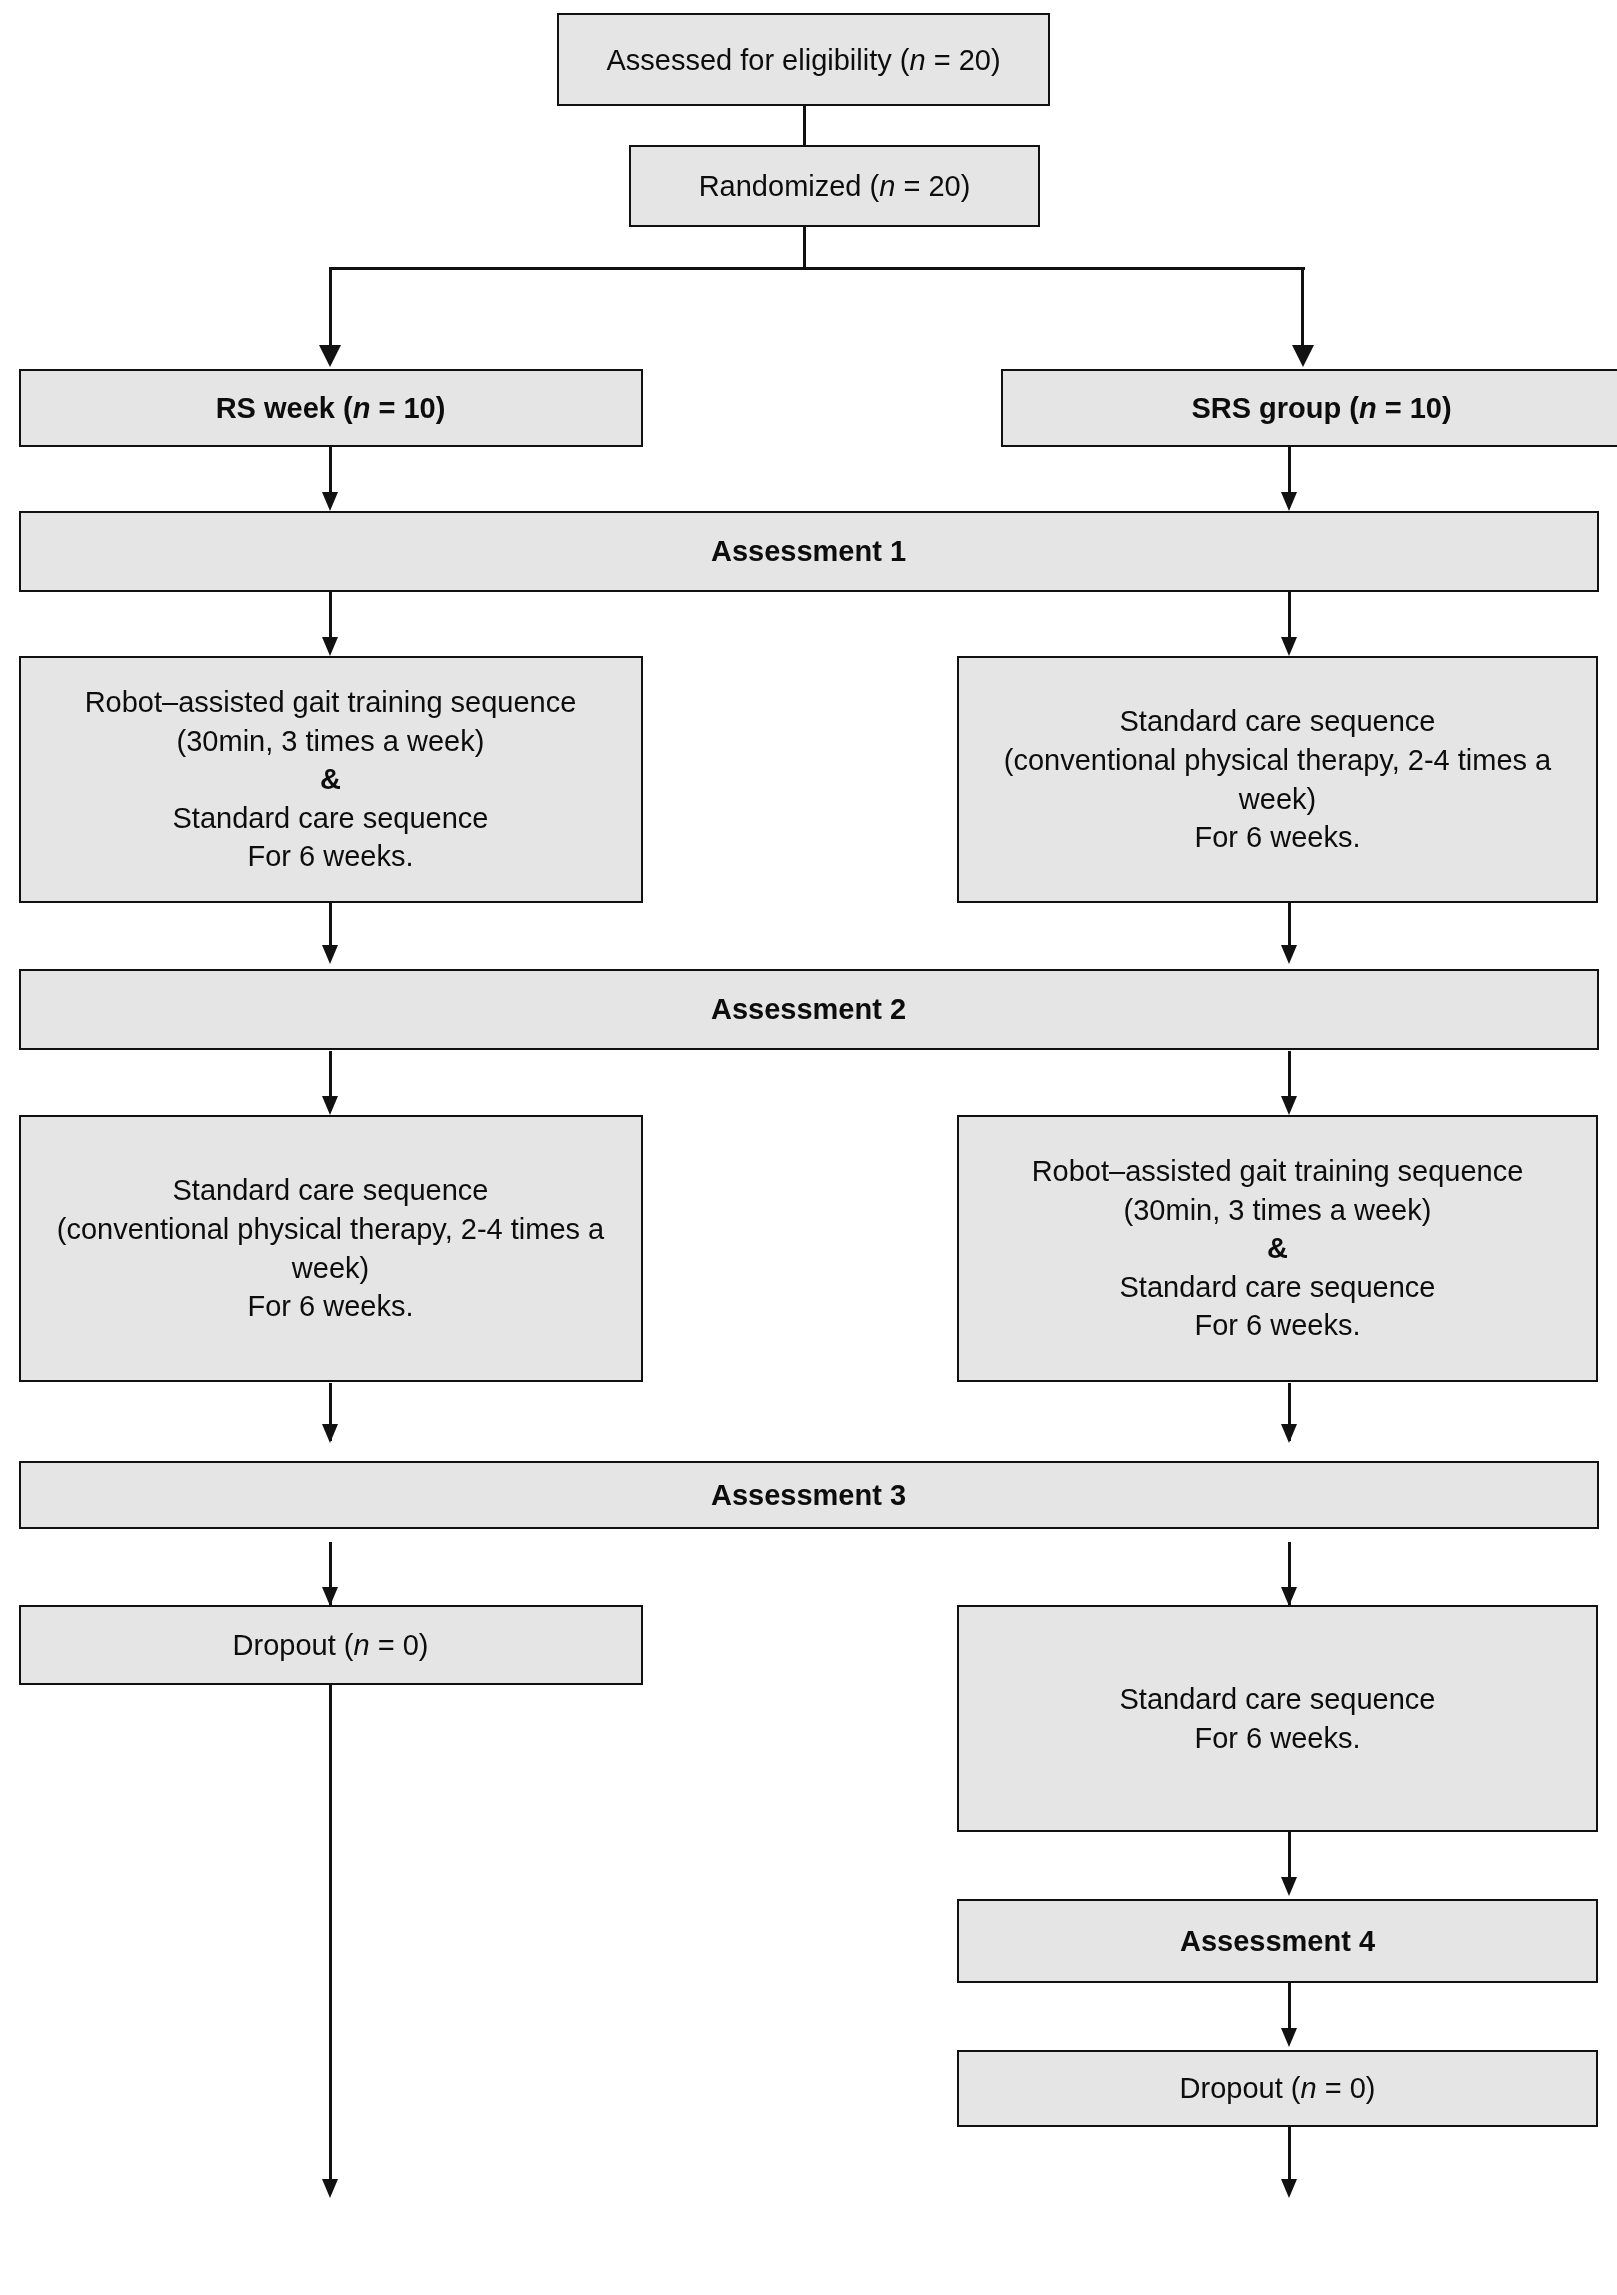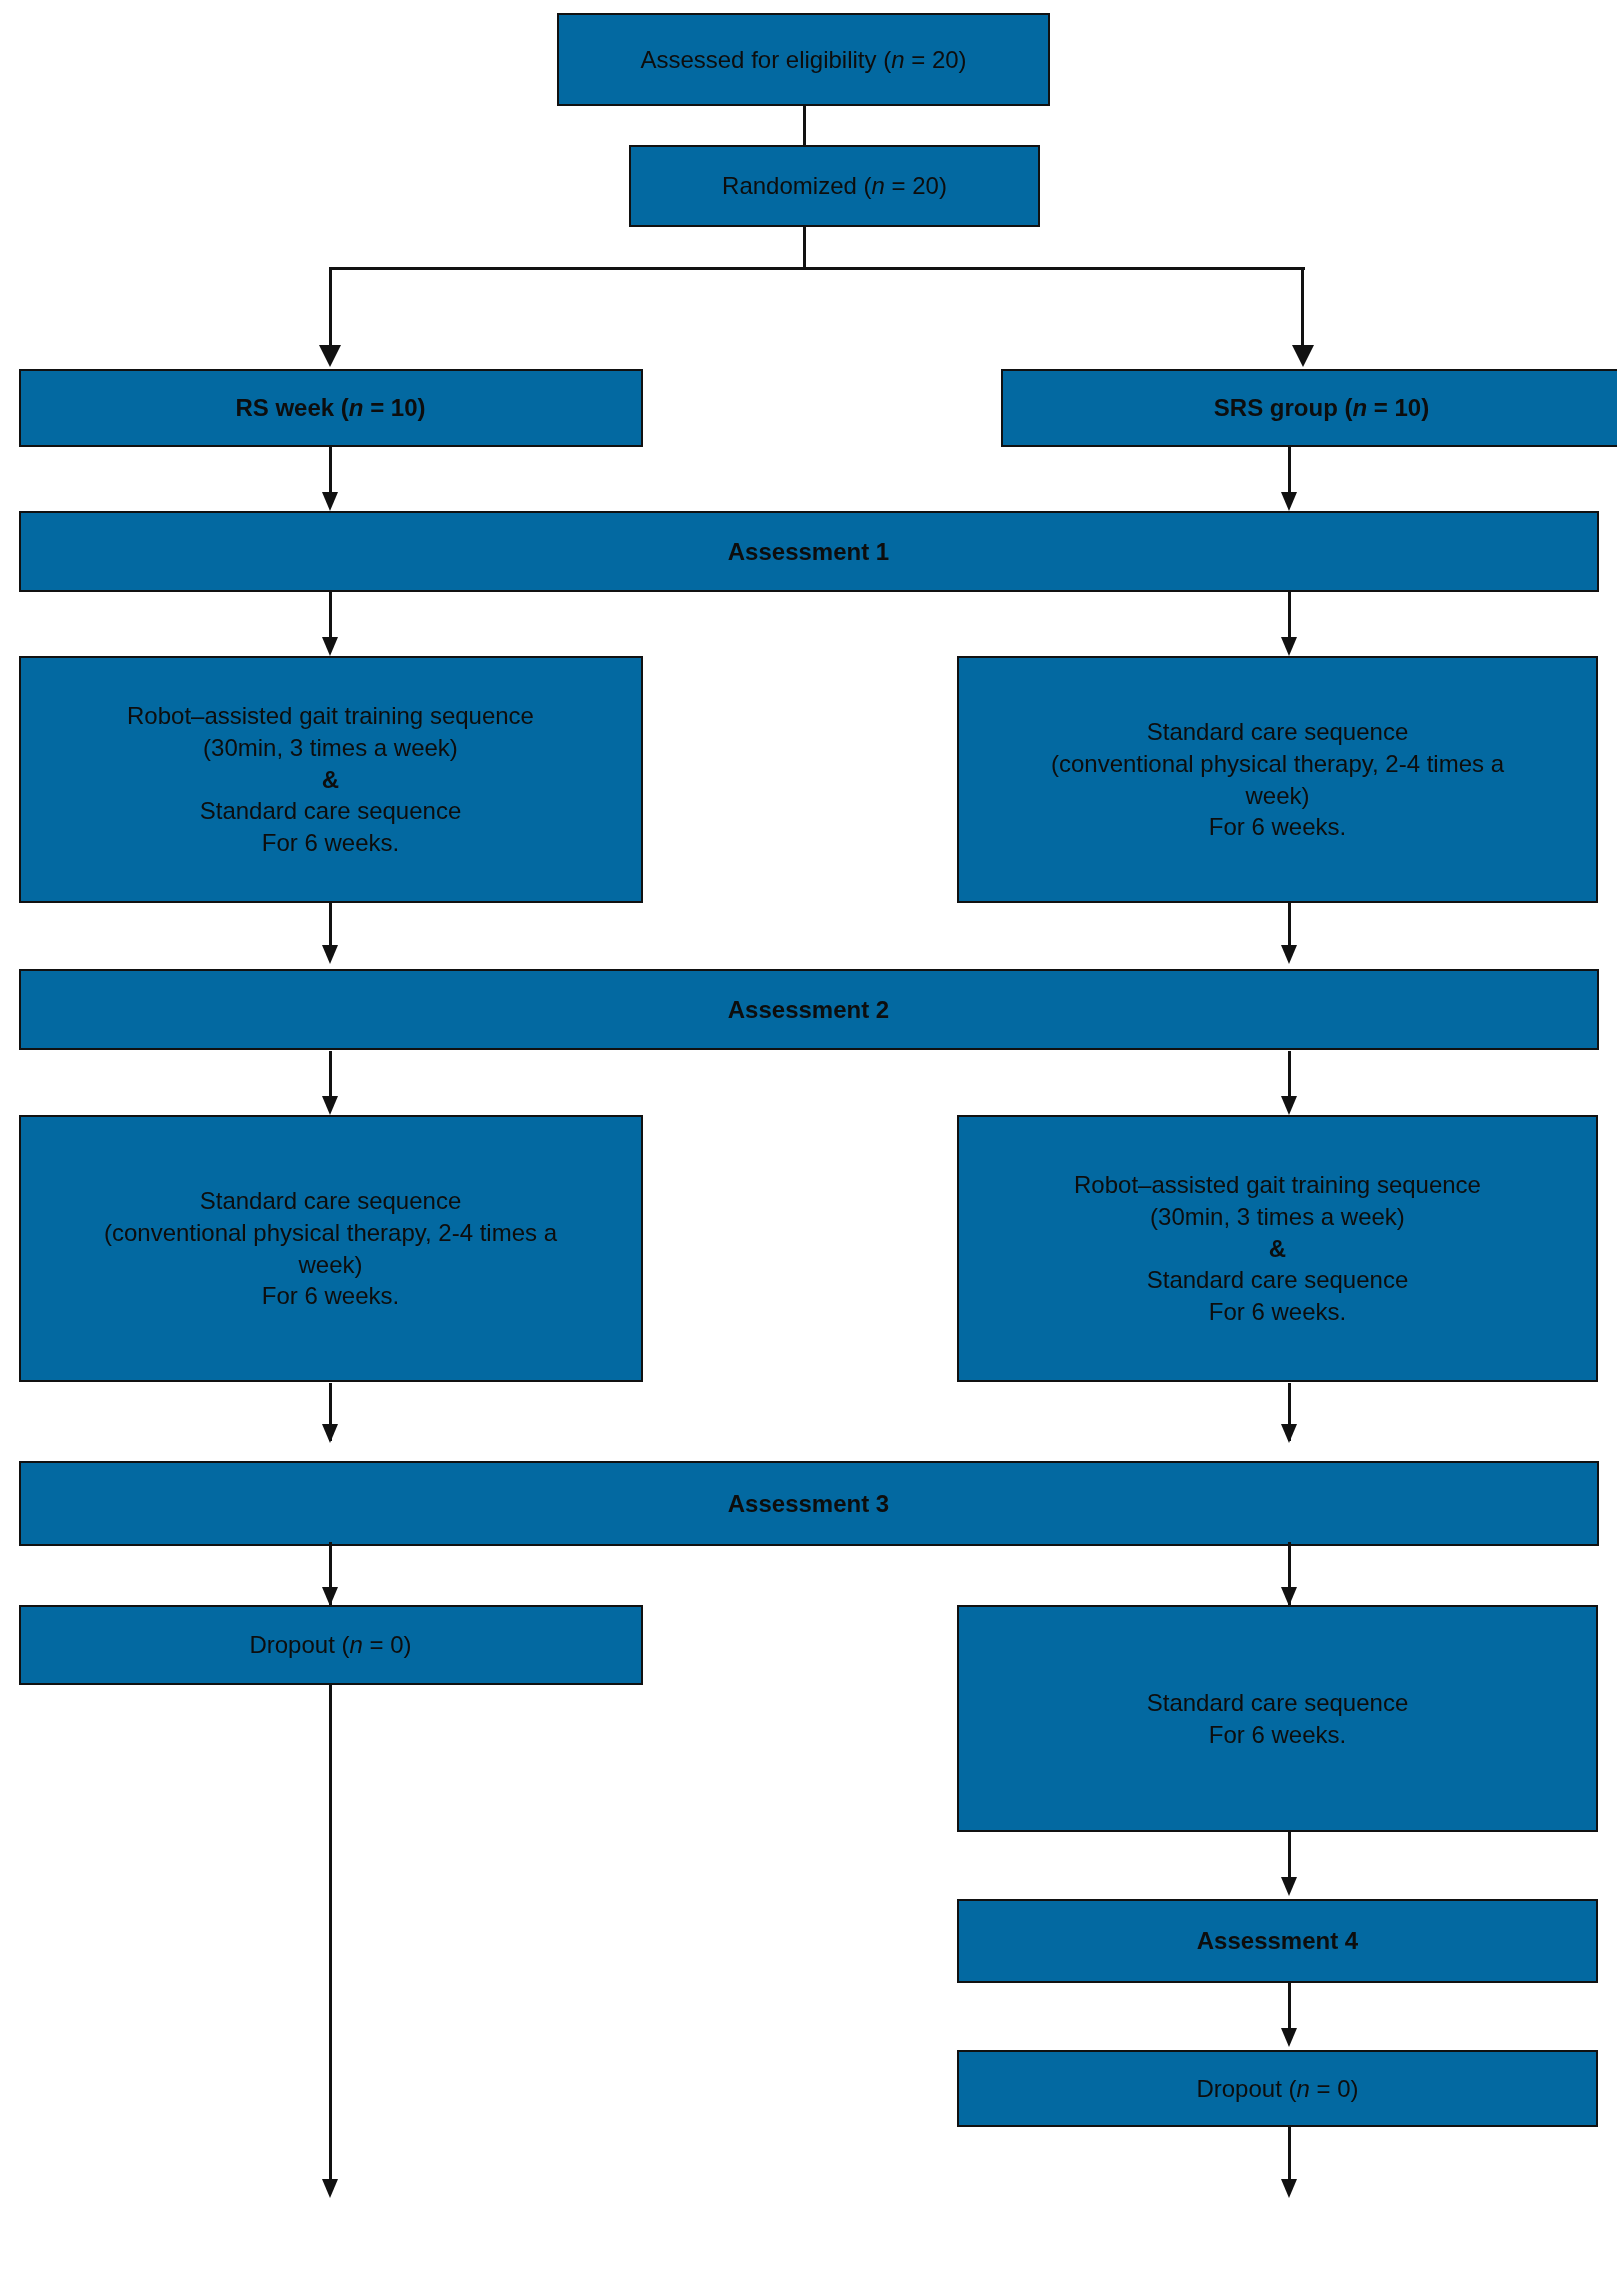--- a/index.html
+++ b/index.html
@@ -14,27 +14,27 @@
     position: relative;
     width: 1617px;
     height: 2295px;
     background: #ffffff;
     overflow: hidden;
   }
   .node {
     position: absolute;
     box-sizing: border-box;
     border: 2.6px solid #111111;
-    background: #0369a1;
+    background: #e5e5e5;
     display: flex;
     align-items: center;
     justify-content: center;
     text-align: center;
     color: #0d0d0d;
-    font-size: 24px;
+    font-size: 29px;
     line-height: 1.33;
     padding: 5.1px 12.3px;
   }
   .node .lines {
     width: 100%;
   }
   .node .ln { display: block; white-space: nowrap; }
   .bold { font-weight: bold; }
   .ital { font-style: italic; }
 
@@ -180,21 +180,21 @@
       <span class="ln">Standard care sequence</span>
       <span class="ln">For 6 weeks.</span>
     </div>
   </div>
 
   <div class="vline" style="left:329px; top:1383px; height:58px;"></div>
   <div class="arrow-sm" style="left:322px; top:1424px;"></div>
   <div class="vline" style="left:1288px; top:1383px; height:58px;"></div>
   <div class="arrow-sm" style="left:1281px; top:1424px;"></div>
 
-  <div class="node" style="left:18.5px; top:1461px; width:1580px; height:85px;">
+  <div class="node" style="left:18.5px; top:1461px; width:1580px; height:68px;">
     <div class="lines">
       <span class="ln bold">Assessment 3</span>
     </div>
   </div>
 
   <div class="vline" style="left:329px; top:1542px; height:64px;"></div>
   <div class="arrow-sm" style="left:322px; top:1587px;"></div>
   <div class="vline" style="left:1288px; top:1542px; height:64px;"></div>
   <div class="arrow-sm" style="left:1281px; top:1587px;"></div>
 

